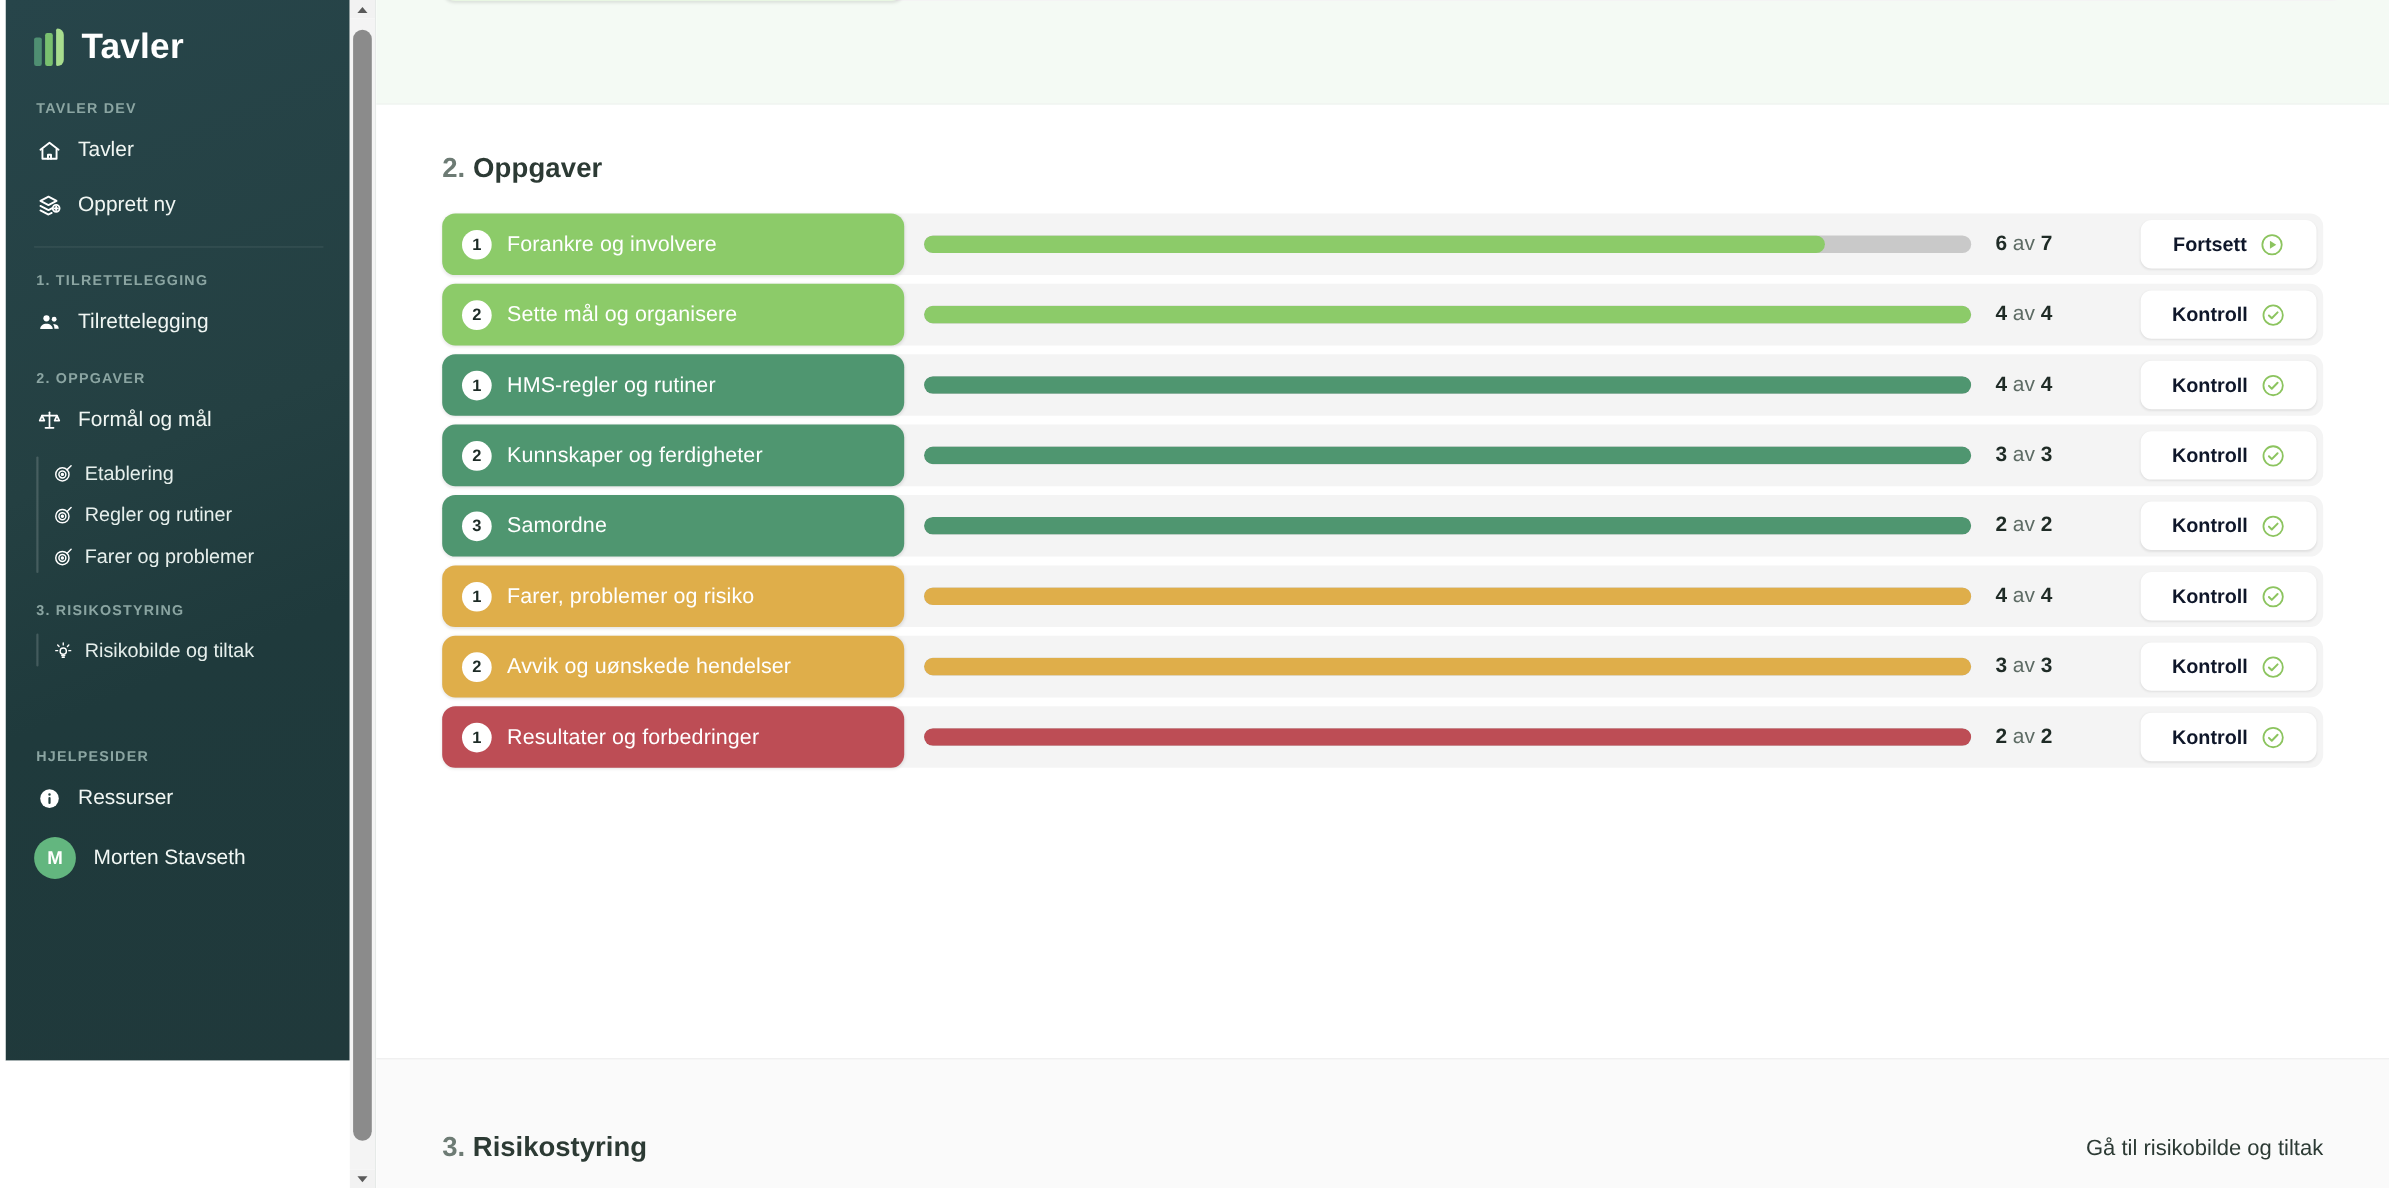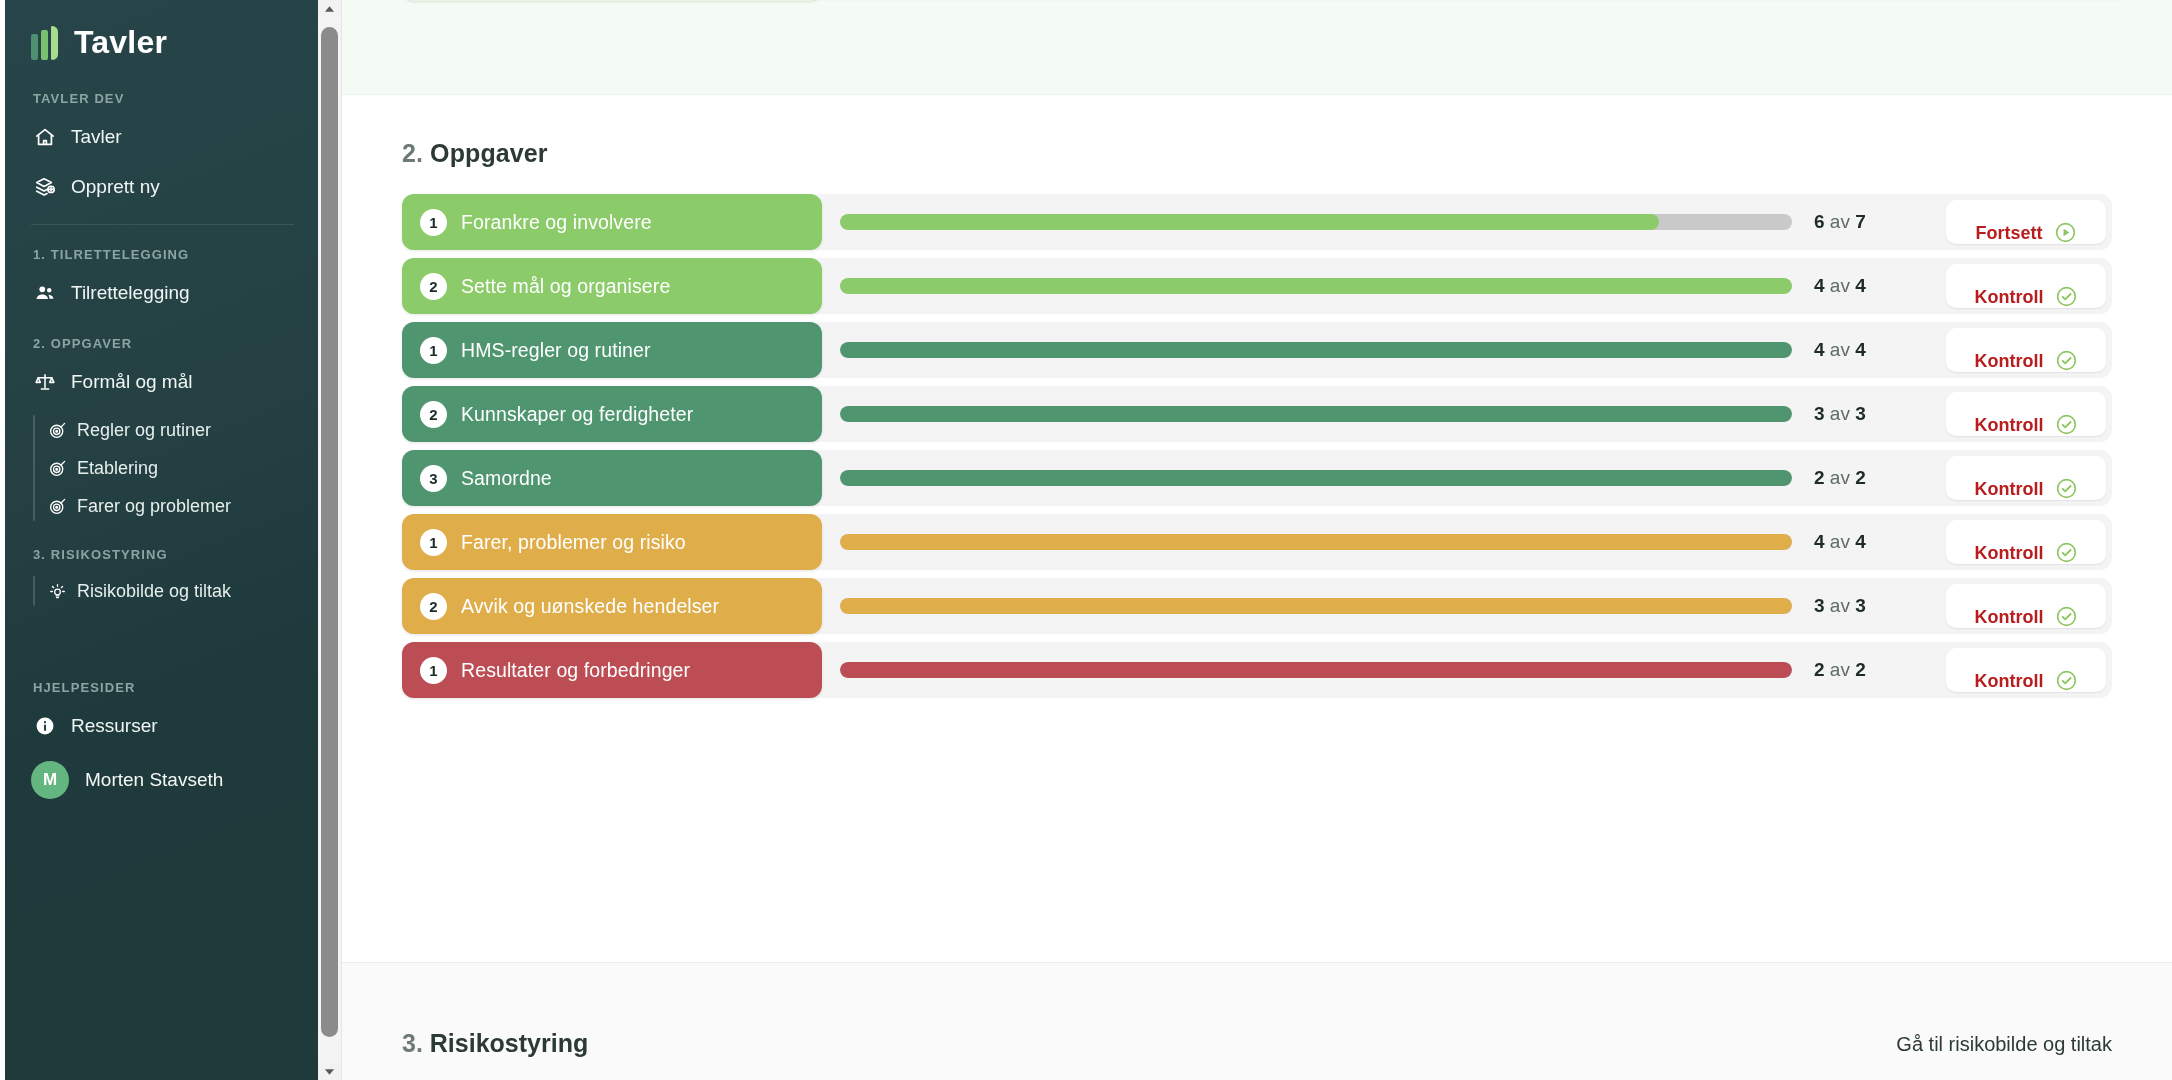--- a/index.html
+++ b/index.html
@@ -13,21 +13,21 @@
     position: relative;
     width: 2172px; height: 1080px;
     display: flex;
     background: #ffffff;
   }
 
   
   .sidebar {
     position: relative;
     width: 318px;
-    height: 1080px;
+    height: 964px;
     flex: 0 0 318px;
     background:
       linear-gradient(158deg, #27454a 0%, #244042 42%, #1f3a3c 62%, #20393b 100%);
     border-left: 5px solid #ffffff;
     color: #eaf3ef;
     overflow: hidden;
     padding-left: 0;
   }
   .sb-inner { padding: 0 24px 0 26px; }
 
@@ -168,22 +168,22 @@
     flex: 0 0 110px; 
     font-size: 19px; color: #5d6b64; white-space: nowrap;
     margin-right: 22px;
   }
   .row-count b { color: #1f2b26; font-weight: 700; }
 
   .row-btn {
     flex: 0 0 160px;
     height: 44px; border-radius: 10px;
     background: #ffffff;
-    display: flex; align-items: flex-end; justify-content: center; gap: 11px;
-    font-size: 18px; font-weight: 700; color: #b91c1c;
+    display: flex; align-items: center; justify-content: center; gap: 11px;
+    font-size: 18px; font-weight: 700; color: #0f172a;
     box-shadow: 0 1px 2px rgba(0,0,0,.08);
     cursor: pointer;
   }
   .row-btn .bic { width: 23px; height: 23px; flex: 0 0 23px; display:block; }
 
   
   .panel-bottom {
     position: absolute; left: 0; right: 0; bottom: 0;
     background: #fafafa;
     border-top: 1px solid #ededed;
@@ -271,32 +271,32 @@
       <div class="sb-sub-wrap">
         <div class="sb-sub">
           <span class="ic">
             <svg viewBox="0 0 24 24" fill="none" stroke="#ffffff" stroke-width="1.7">
                 <circle cx="11" cy="13" r="7.6"></circle>
                 <circle cx="11" cy="13" r="4"></circle>
                 <circle cx="11" cy="13" r="1.1" fill="#ffffff"></circle>
                 <path d="M16.2 7.8 21 3" stroke-linecap="round"></path>
               </svg>
           </span>
-          <span>Regler og rutiner</span>
+          <span>Etablering</span>
         </div>
         <div class="sb-sub">
           <span class="ic">
             <svg viewBox="0 0 24 24" fill="none" stroke="#ffffff" stroke-width="1.7">
                 <circle cx="11" cy="13" r="7.6"></circle>
                 <circle cx="11" cy="13" r="4"></circle>
                 <circle cx="11" cy="13" r="1.1" fill="#ffffff"></circle>
                 <path d="M16.2 7.8 21 3" stroke-linecap="round"></path>
               </svg>
           </span>
-          <span>Etablering</span>
+          <span>Regler og rutiner</span>
         </div>
         <div class="sb-sub">
           <span class="ic">
             <svg viewBox="0 0 24 24" fill="none" stroke="#ffffff" stroke-width="1.7">
                 <circle cx="11" cy="13" r="7.6"></circle>
                 <circle cx="11" cy="13" r="4"></circle>
                 <circle cx="11" cy="13" r="1.1" fill="#ffffff"></circle>
                 <path d="M16.2 7.8 21 3" stroke-linecap="round"></path>
               </svg>
           </span>

